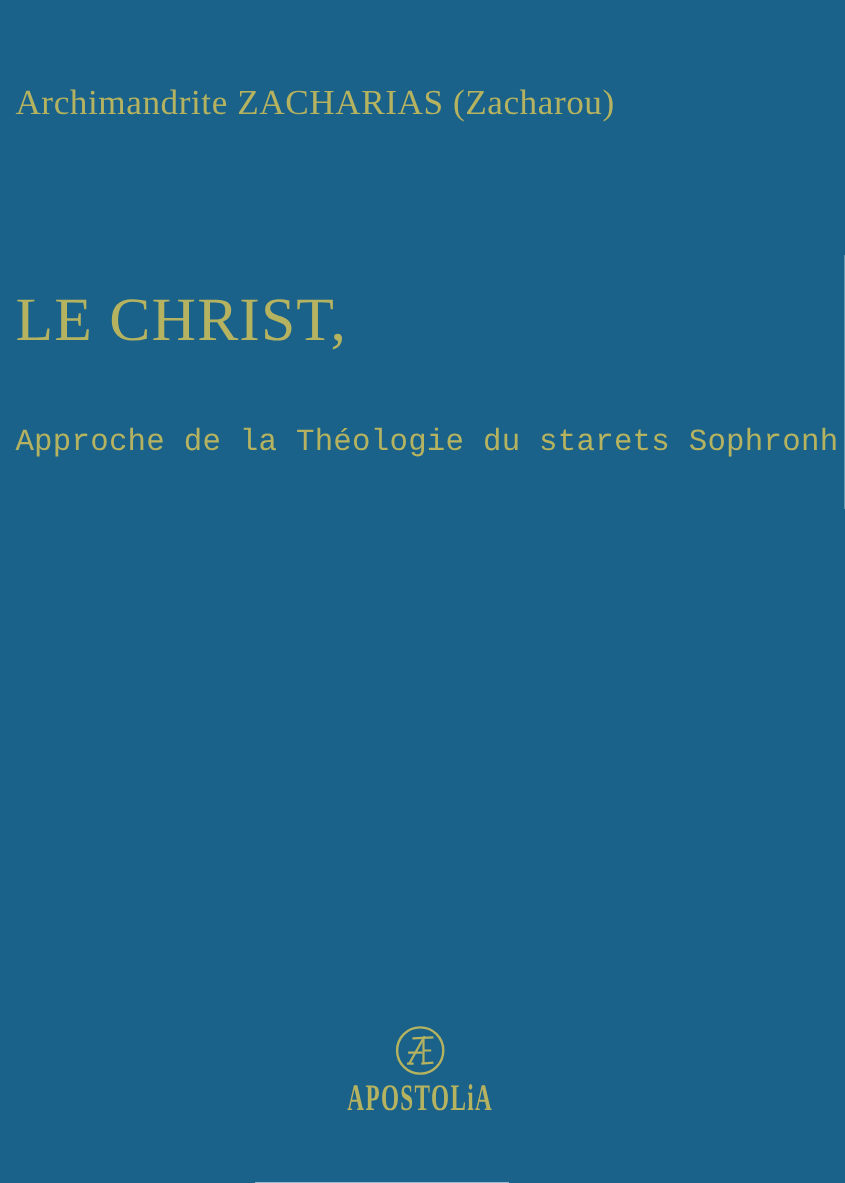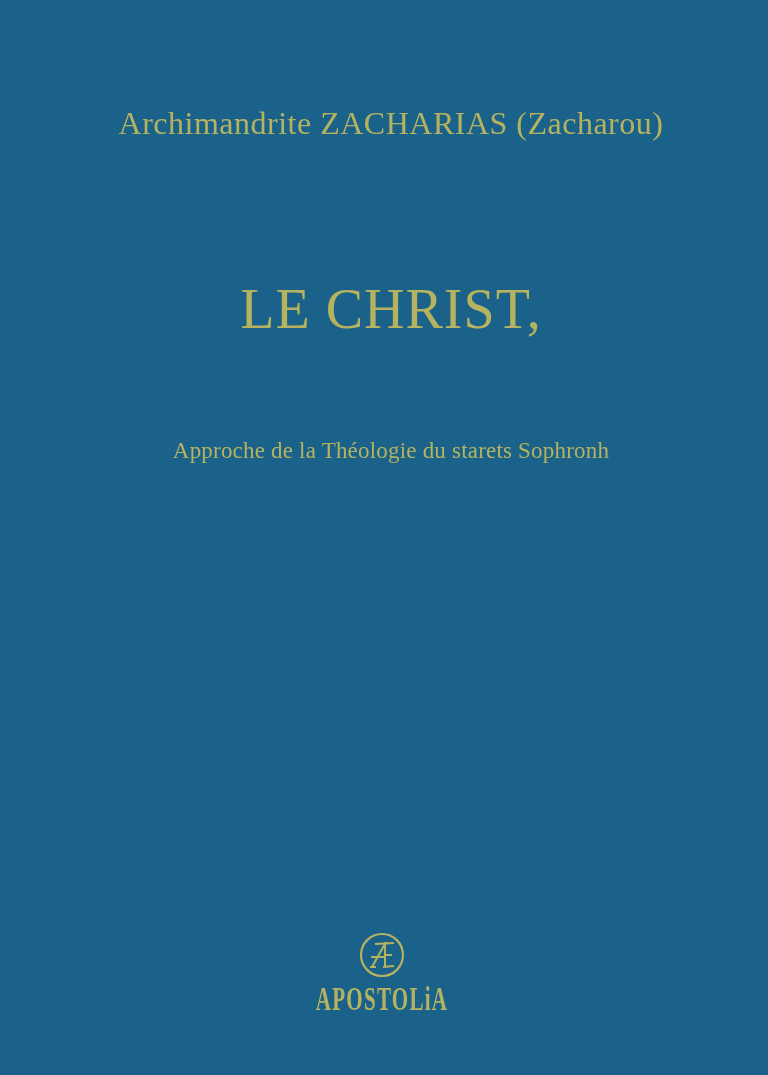--- a/index.html
+++ b/index.html
@@ -12,51 +12,50 @@
   .cover{
     position:relative;
     width:768px;height:1075px;
     background:var(--bg);
     color:var(--gold);
     overflow:hidden;
   }
   .center-line{
     position:absolute;
     left:14px;width:754px;
-    text-align:center;
     white-space:nowrap;
-    margin-top:30px;
   }
   .author{
     top:74px;
     font-size:32px;
     letter-spacing:0.5px;
     line-height:1.2;
     font-weight:normal;
   }
   .title-line-1{
-    top:246px;
+    top:258px;
     font-size:56px;
     letter-spacing:1px;
     line-height:1.2;
     font-weight:normal;
   }
   .title-line-2{
     top:333px;
     font-size:47px;
     letter-spacing:2px;
     line-height:1.2;
     font-weight:normal;
   }
   .subtitle{
-    top:407px;
-    font-size:23px;
+    top:386px;
+    font-size:28px;
     letter-spacing:0.2px;
     line-height:1.2;
     font-weight:normal;
+    font-family:Liberation Mono, monospace;
   }
   .logo-monogram{
     position:absolute;
     left:358px;top:931px;
     width:48px;height:48px;
   }
   .logo-monogram svg{display:block;width:48px;height:48px;}
   .wordmark{
     position:absolute;
     left:0;top:980px;

